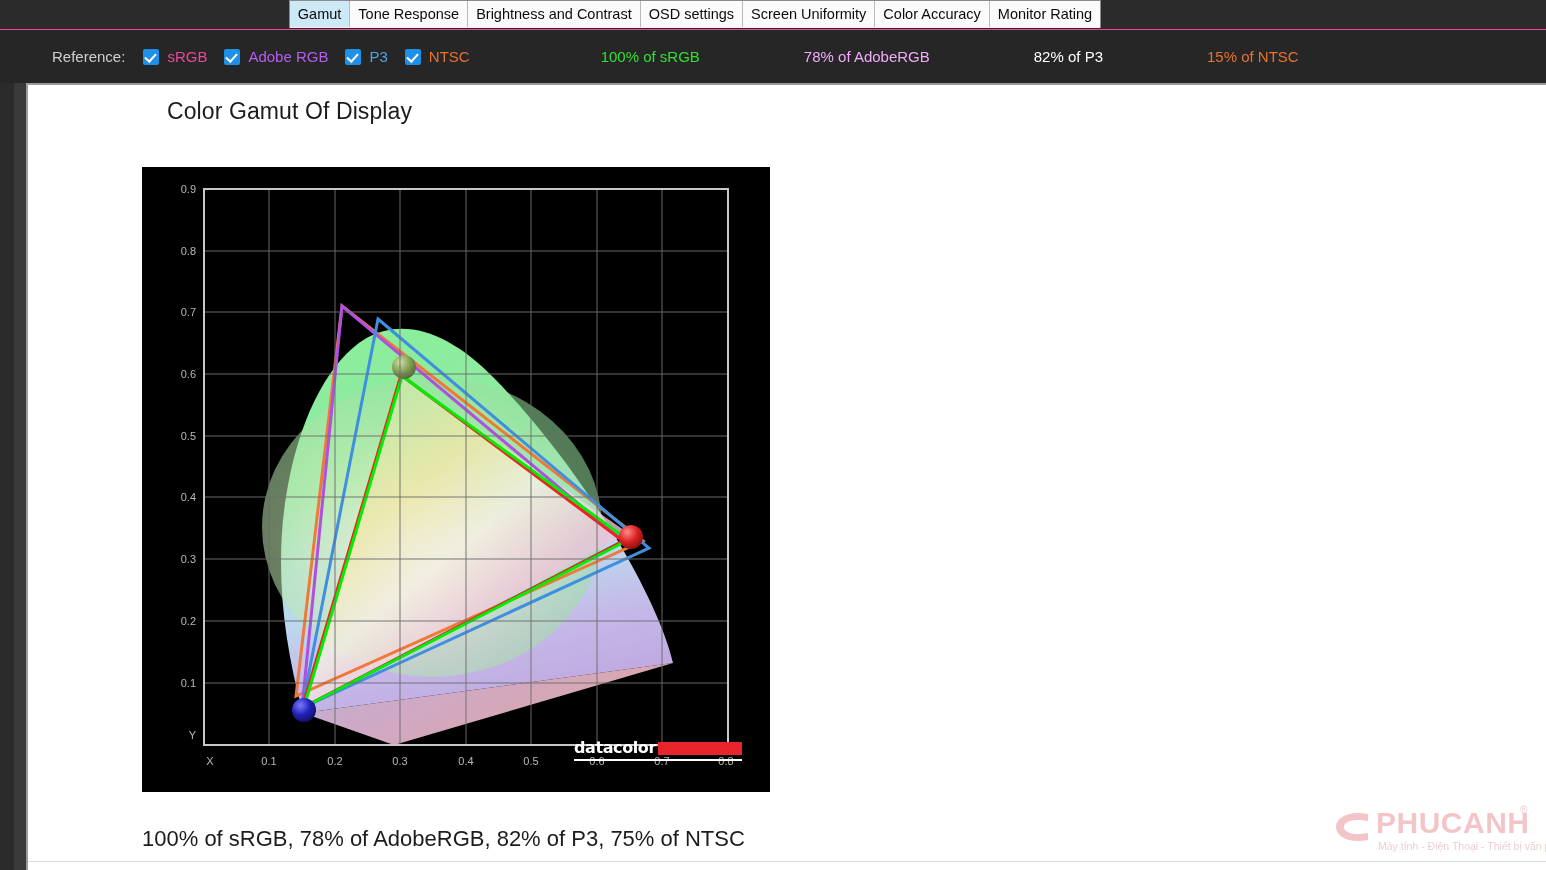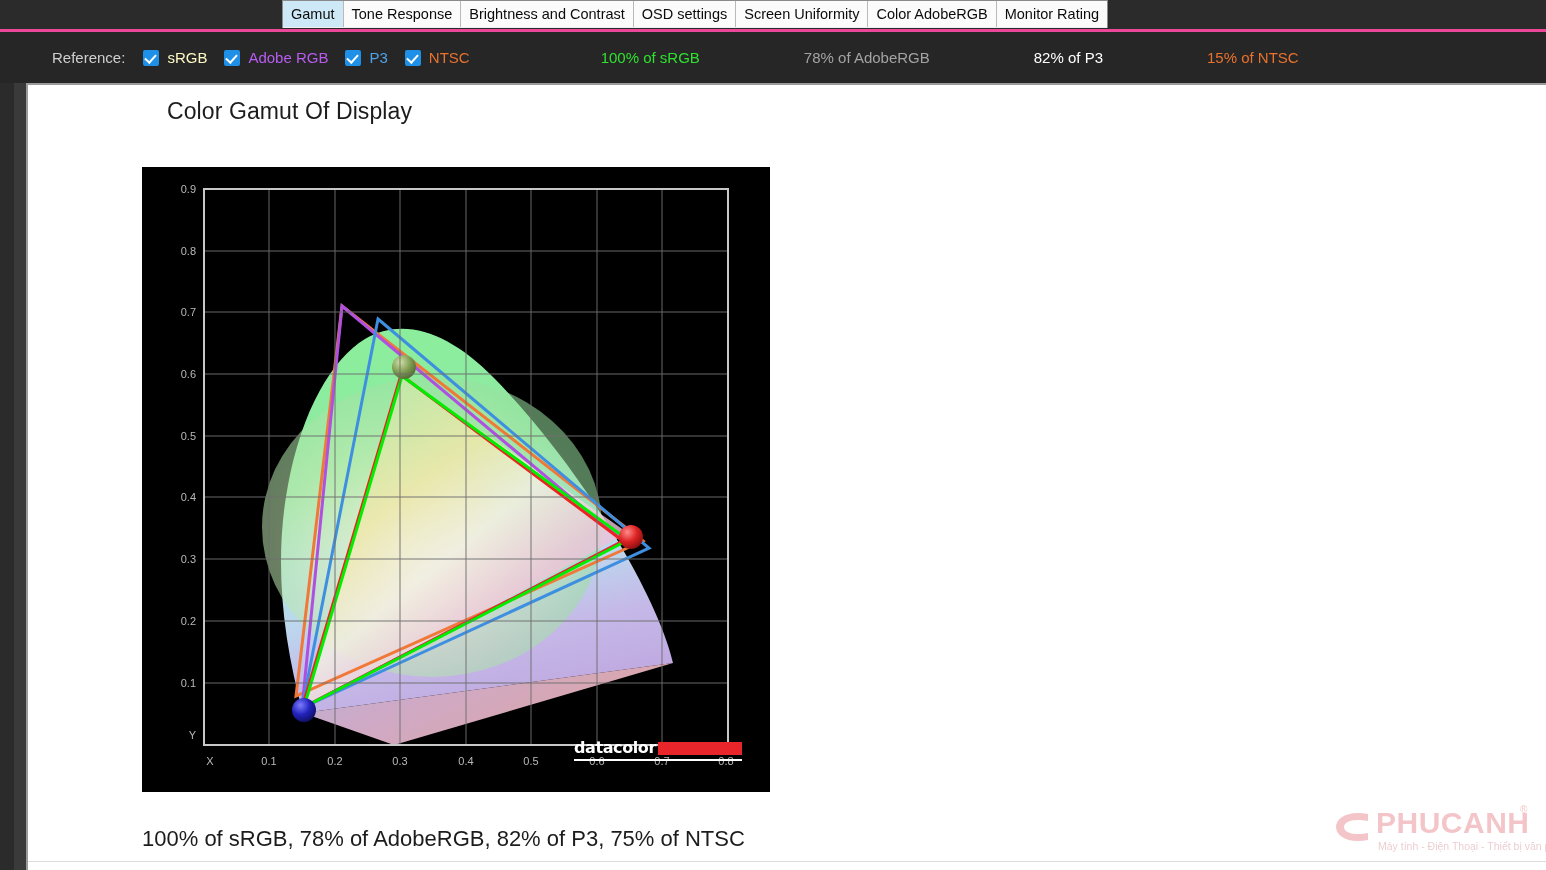--- a/index.html
+++ b/index.html
@@ -30,21 +30,21 @@
     border-right: 1px solid #b9b9b9;
     white-space: nowrap; cursor: default;
   }
   .tab:last-child { border-right: none; }
   .tab.active { background: #cde8f7; }
 
   
   .refbar {
     position: absolute; top: 29px; left: 0; width: 1546px; height: 54px;
     background: #262626;
-    border-top: 3px solid #ec4899;
+    border-top: 1px solid #ec4899;
     display: flex; align-items: center; text-align: center;
   }
   .ref-label {
     color: #cfcfcf; font-size: 15px; margin-left: 52px; margin-right: 18px;
     white-space: nowrap;
   }
   .ref-item { display: flex; align-items: center; margin-right: 17px; white-space: nowrap; }
   .cbx {
     width: 16px; height: 16px; border-radius: 2px;
     background: #1e90e8; position: relative; margin-right: 8px;
@@ -157,51 +157,51 @@
       <div class="tab">
           <span>Brightness and Contrast</span>
         </div>
       <div class="tab">
           <span>OSD settings</span>
         </div>
       <div class="tab">
           <span>Screen Uniformity</span>
         </div>
       <div class="tab">
-          <span>Color AdobeRGB</span>
+          <span>Color Accuracy</span>
         </div>
       <div class="tab">
           <span>Monitor Rating</span>
         </div>
     </div>
   </div>
 
   <div class="refbar">
     <span class="ref-label">Reference:</span>
 
     <div class="ref-item">
       <span class="cbx"></span>
-      <span class="ref-name" style="color:#fef9c3">sRGB</span>
+      <span class="ref-name" style="color:#ec4899">sRGB</span>
     </div>
     <div class="ref-item">
       <span class="cbx"></span>
       <span class="ref-name" style="color:#b85cf0">Adobe RGB</span>
     </div>
     <div class="ref-item">
       <span class="cbx"></span>
       <span class="ref-name" style="color:#4ea3e8">P3</span>
     </div>
     <div class="ref-item">
       <span class="cbx"></span>
       <span class="ref-name" style="color:#e8722e">NTSC</span>
     </div>
 
     <div class="pcts">
       <span class="pct" style="color:#2fe02f">100% of sRGB</span>
-      <span class="pct" style="color:#a3a3a3">78% of AdobeRGB</span>
+      <span class="pct" style="color:#f0abfc">78% of AdobeRGB</span>
       <span class="pct" style="color:#ffffff">82% of P3</span>
       <span class="pct" style="color:#e8722e">15% of NTSC</span>
     </div>
   </div>
 
   <div class="frame-left">
     <div class="inner"></div>
   </div>
 
   <div class="content">

